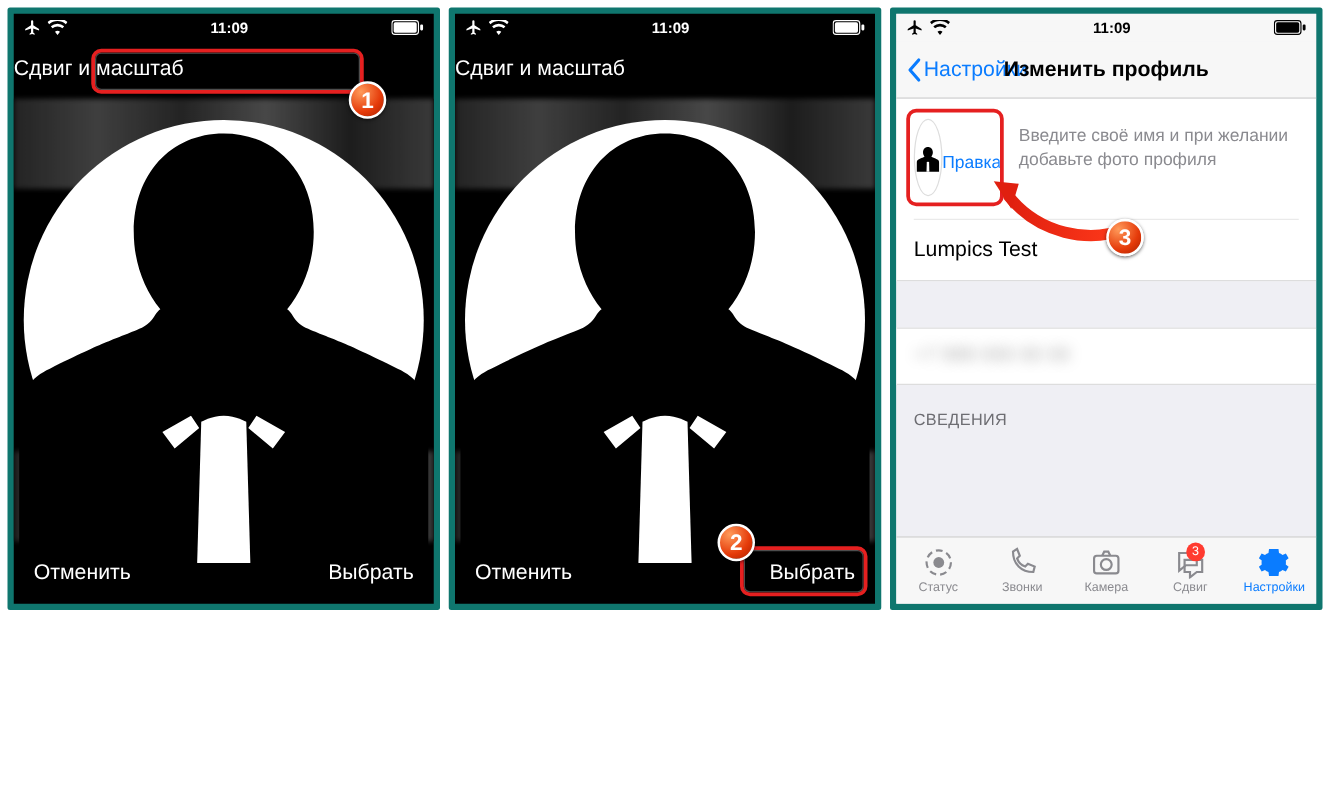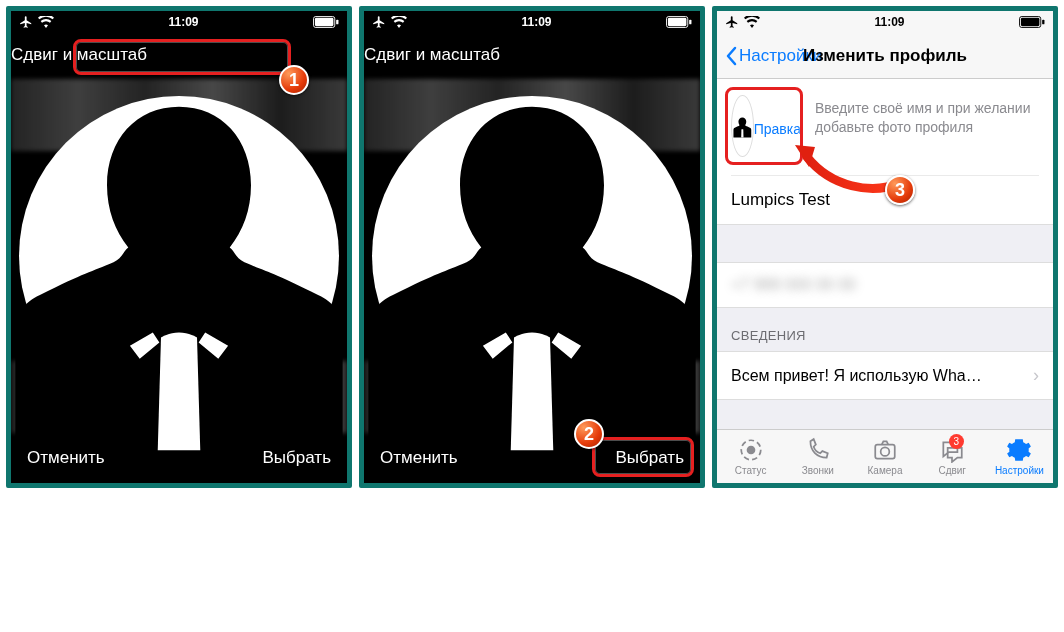--- a/index.html
+++ b/index.html
@@ -376,24 +376,20 @@
         <div class="hint">Введите своё имя и при желании добавьте фото профиля</div>
       </div>
       <div class="name-field">Lumpics Test</div>
     </div>
 
     <div class="cell blur">
       <span>+7 999 000 00 00</span>
     </div>
 
     <div class="section-label">СВЕДЕНИЯ</div>
-    <div class="cell">
-      <span>Всем привет! Я использую Wha…</span>
-      <span class="chev">›</span>
-    </div>
 
     <div class="hl" style="left:8px; top:8px; width:78px; height:78px;"></div>
     <svg class="arrow" style="left:74px; top:56px;" width="120" height="70">
       <defs>
         <linearGradient id="ag" x1="0" y1="0" x2="1" y2="0">
             <stop offset="0" stop-color="#e02010"></stop>
             <stop offset="1" stop-color="#ff3a1a"></stop>
           </linearGradient>
       </defs>
       <path d="M110 48 C 80 60, 40 52, 16 22" stroke="url(#ag)" stroke-width="9" fill="none" stroke-linecap="round"></path>

